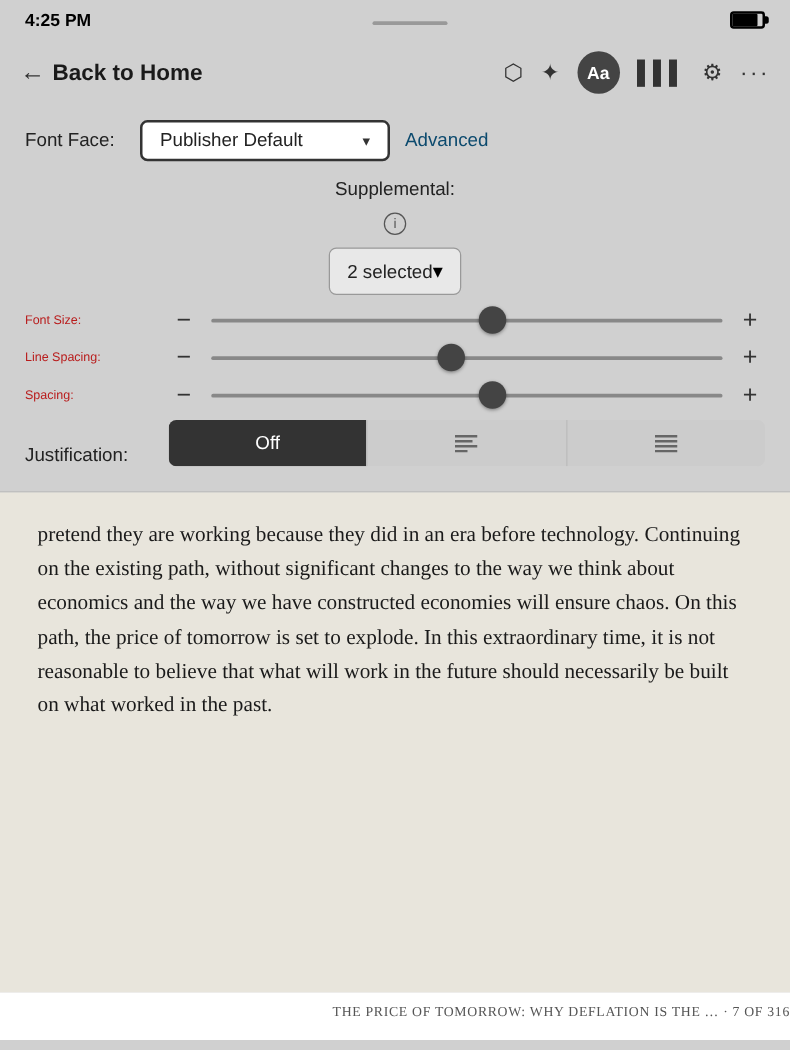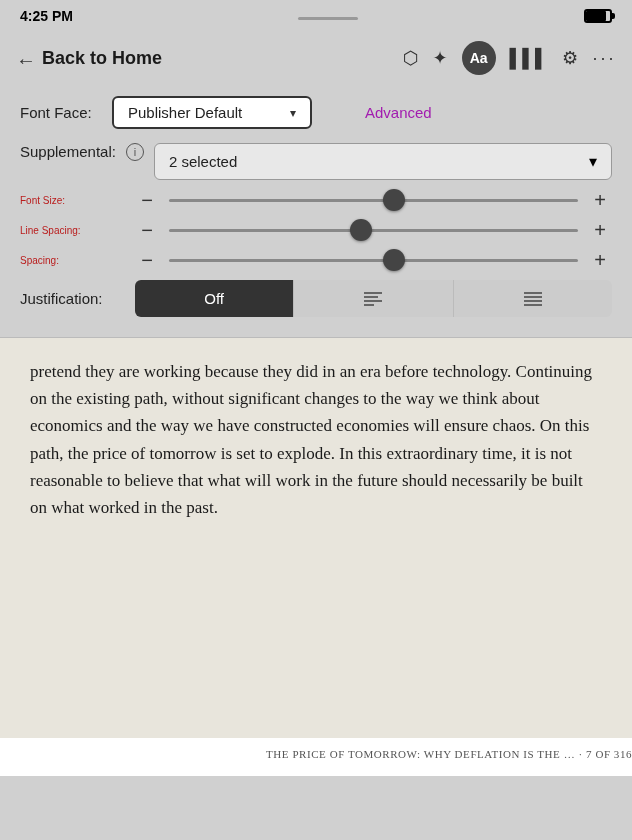--- a/index.html
+++ b/index.html
@@ -138,33 +138,34 @@
     .font-face-value {
       font-size: 15px;
       color: #222;
     }
     .dropdown-arrow {
       font-size: 12px;
       color: #333;
     }
     .advanced-btn {
       font-size: 15px;
-      color: #a21caf;
+      color: #0c4a6e;
       cursor: pointer;
       background: none;
       border: none;
       font-family: inherit;
-      margin-left: 41px;
     }
 
     
     .supplemental-row {
       display: flex;
+      align-items: center;
       gap: 10px;
       margin-bottom: 10px;
+      flex-direction: column;
     }
     .supplemental-label {
       font-size: 15px;
       color: #222;
       min-width: 80px;
     }
     .info-icon {
       width: 18px;
       height: 18px;
       border: 1.5px solid #555;
@@ -235,21 +236,21 @@
       position: absolute;
       top: 50%;
       transform: translateY(-50%);
       cursor: pointer;
       box-shadow: 0 1px 3px rgba(0,0,0,0.4);
     }
 
     
     .justification-row {
       display: flex;
-      align-items: center;
+      align-items: flex-end;
       gap: 10px;
       margin-bottom: 4px;
     }
     .justification-label {
       font-size: 15px;
       color: #222;
       min-width: 105px;
     }
     .justification-options {
       display: flex;

